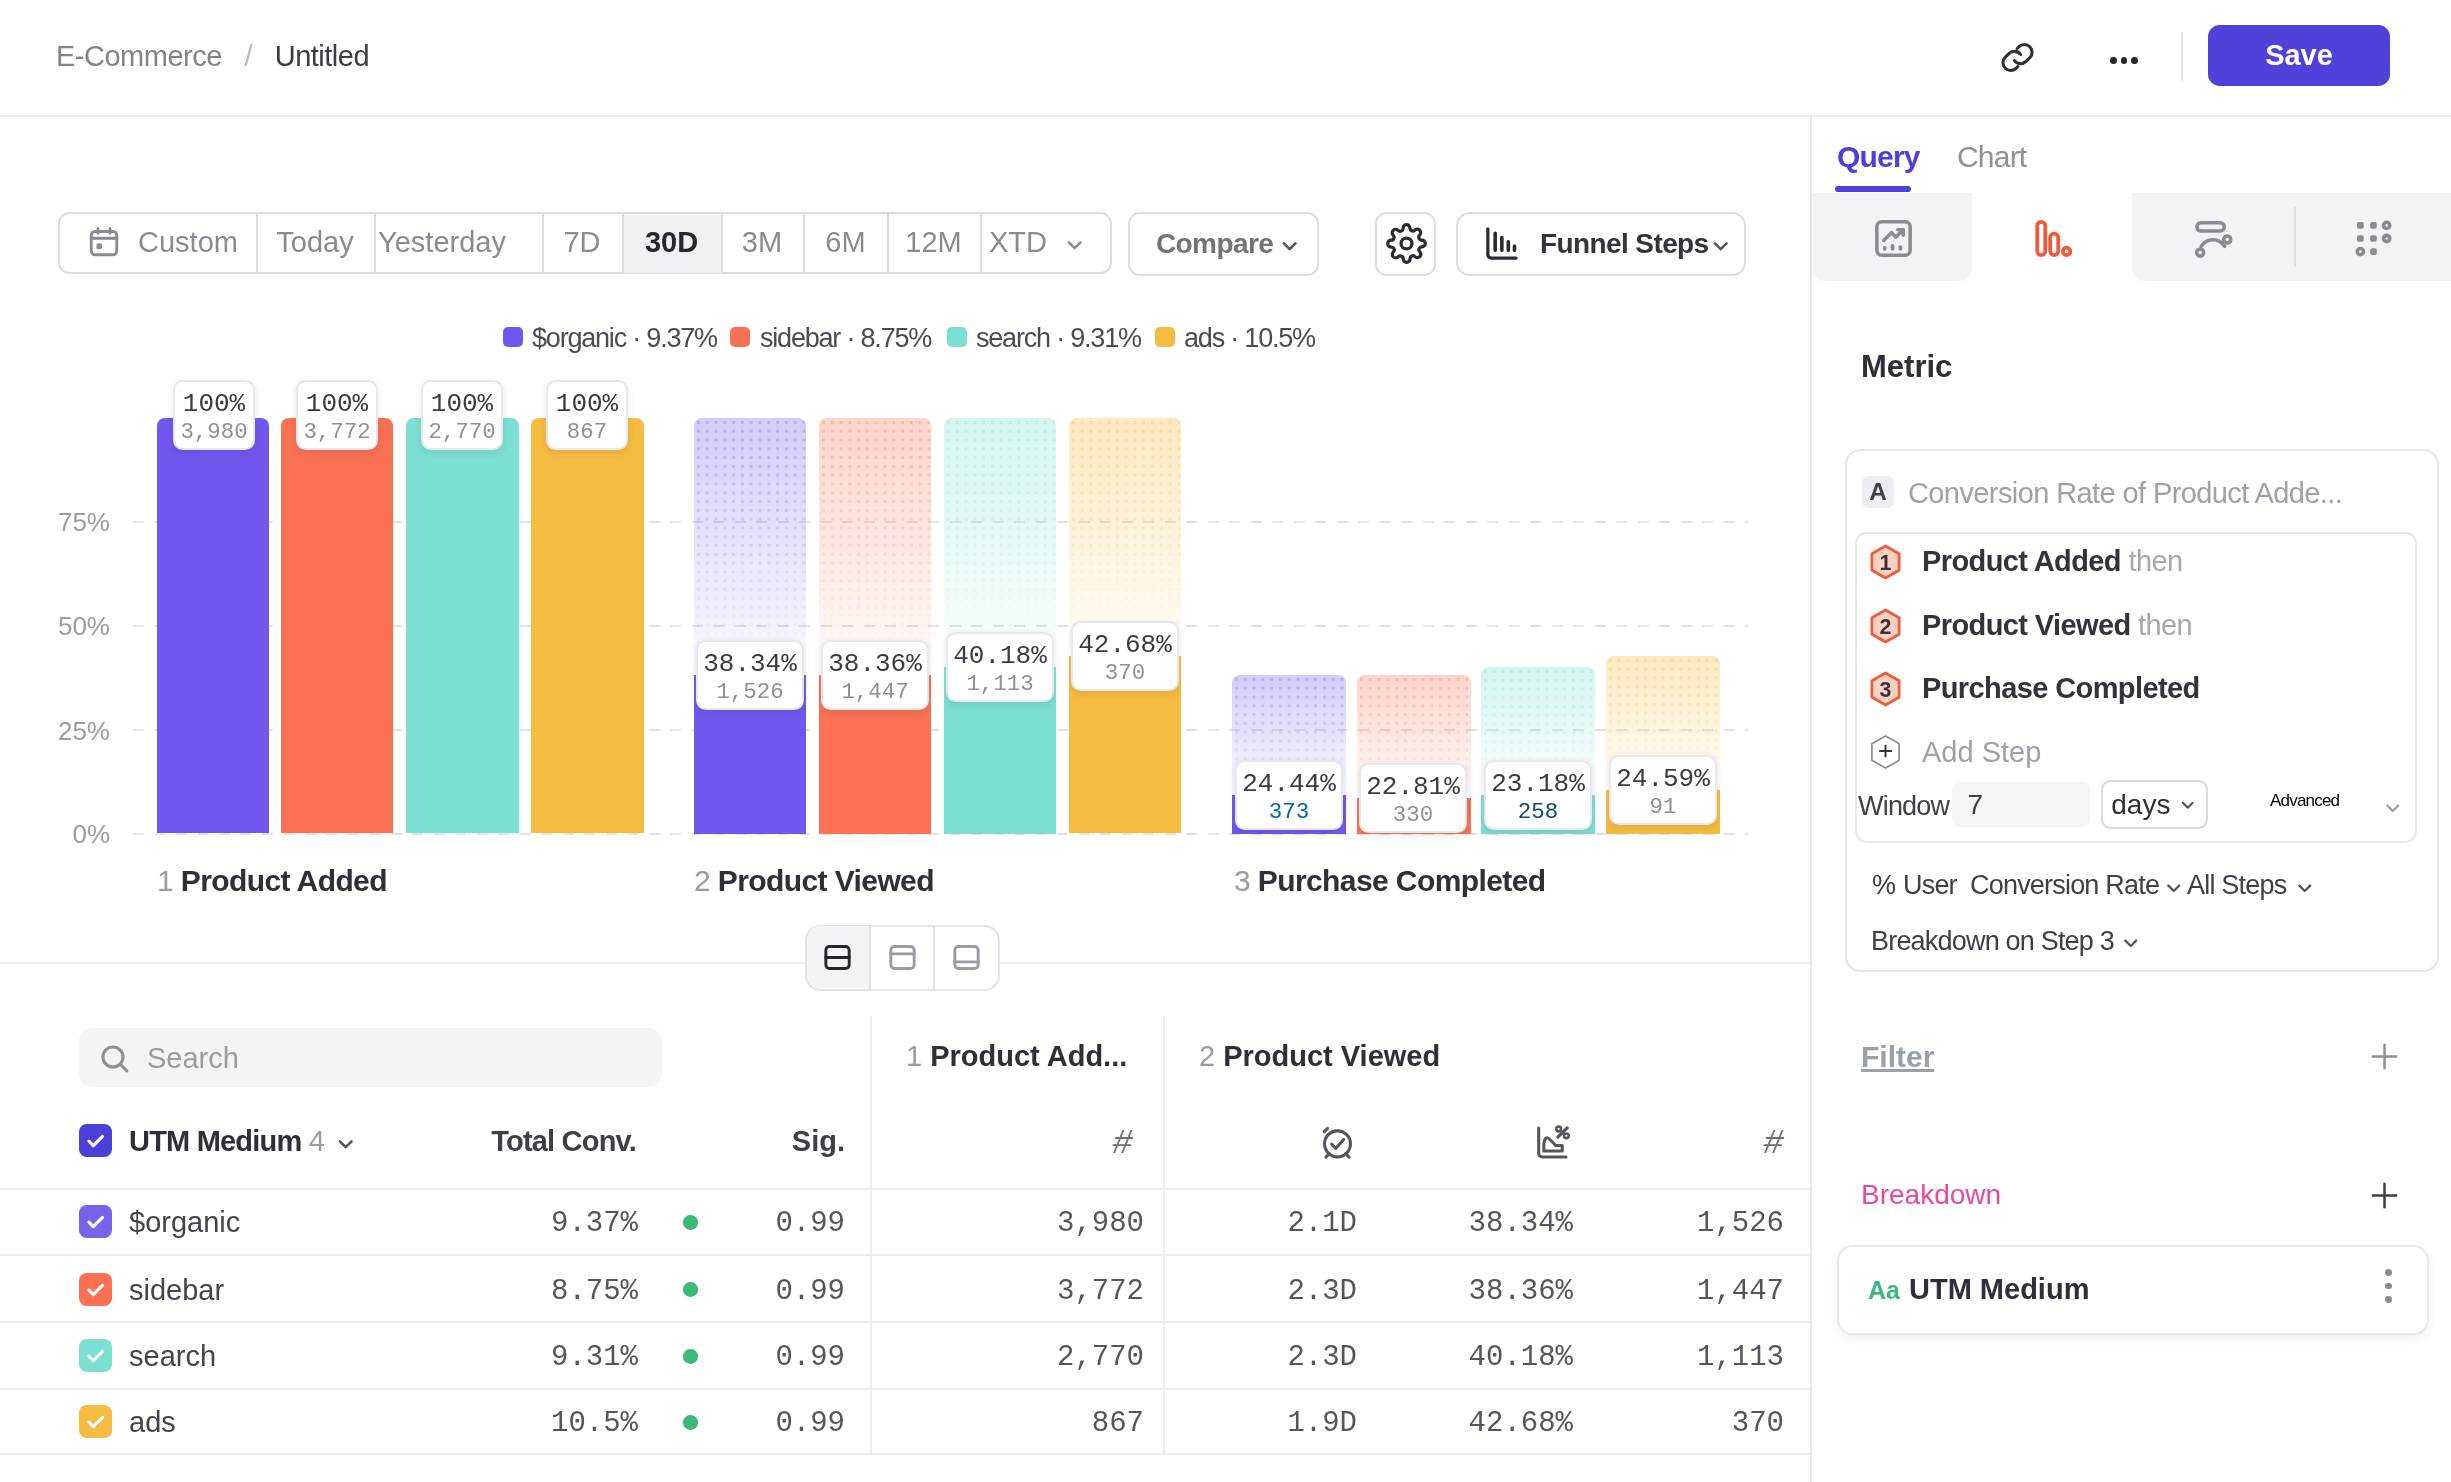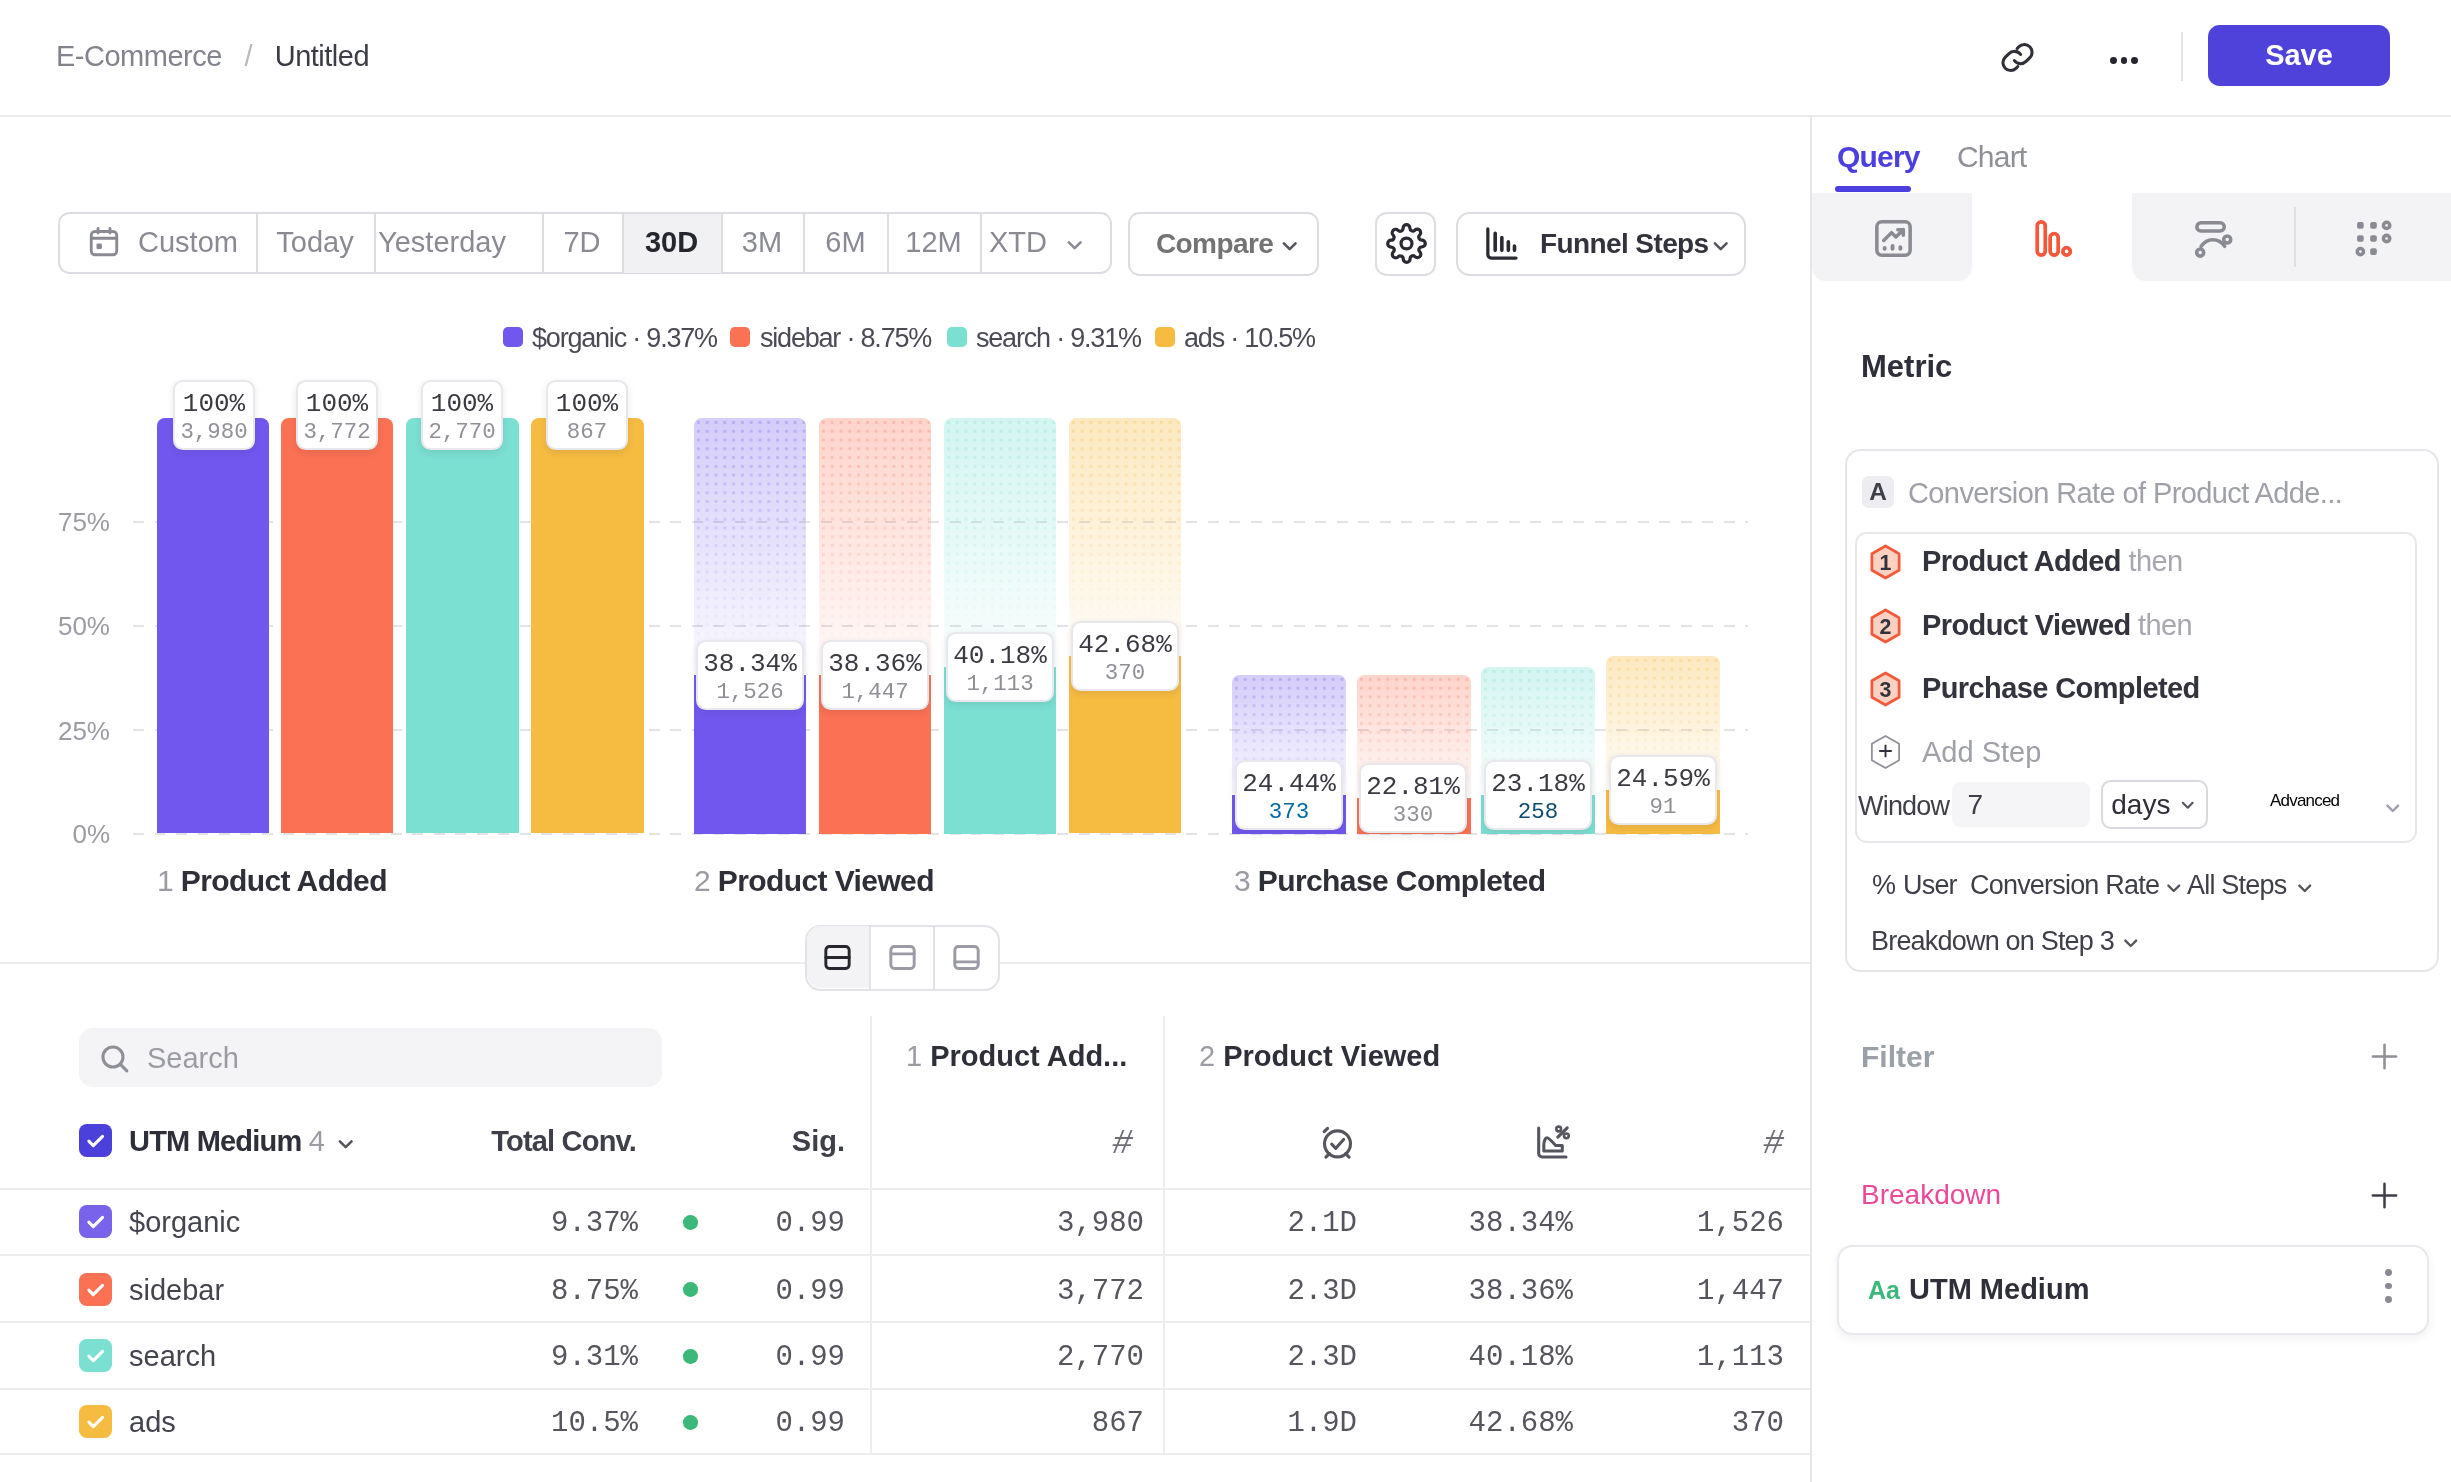--- a/index.html
+++ b/index.html
@@ -128,21 +128,21 @@
   <div class="abs" style="left:2187px;top:870px;font-size:27px;letter-spacing:-0.8px;font-weight:500;color:#3f3f49;">All Steps</div>
   <svg class="abs" style="left:2294px;top:877px;" width="21.5" height="21.5" viewBox="0 0 20 20" fill="none" stroke="#55555e" stroke-width="2.2" stroke-linecap="round" stroke-linejoin="round">
       <path d="M5 8l5 5 5-5"></path>
     </svg>
 
   <div class="abs" style="left:1871px;top:926px;font-size:27px;letter-spacing:-0.8px;font-weight:500;color:#3f3f49;">Breakdown on Step 3</div>
   <svg class="abs" style="left:2120px;top:932px;" width="21.5" height="21.5" viewBox="0 0 20 20" fill="none" stroke="#55555e" stroke-width="2.2" stroke-linecap="round" stroke-linejoin="round">
       <path d="M5 8l5 5 5-5"></path>
     </svg>
 
-  <div class="abs" style="left:1861px;top:1040px;font-size:30px;font-weight:600;color:#9aa0a8;">Filter</div>
+  <div class="abs" style="left:1861px;top:1040px;font-size:30px;font-weight:600;color:#9aa0a8;text-decoration:underline;">Filter</div>
   <svg class="abs" style="left:2368px;top:1040px;" width="33" height="33" viewBox="0 0 34 34" stroke="#8f8f98" stroke-width="2.6" stroke-linecap="round">
       <path d="M17 5v24M5 17h24"></path>
     </svg>
   <div class="abs" style="left:1861px;top:1179px;font-size:28px;font-weight:400;color:#ec4899;">Breakdown</div>
   <svg class="abs" style="left:2368px;top:1179px;" width="33" height="33" viewBox="0 0 34 34" stroke="#3f3f49" stroke-width="2.6" stroke-linecap="round">
       <path d="M17 5v24M5 17h24"></path>
     </svg>
 
   <div class="abs" style="left:1837px;top:1245px;width:592px;height:90px;background:#fff;border:2px solid #e9e9ed;border-radius:15.6px;box-shadow:0 3.9px 9.8px rgba(40,40,60,.06);"></div>
   <div class="abs" style="left:1868px;top:1276px;font-size:25px;font-weight:700;color:#3db87c;">Aa</div>

